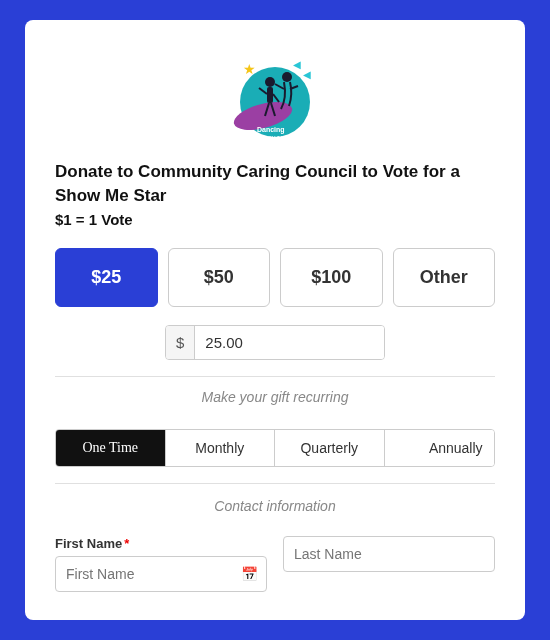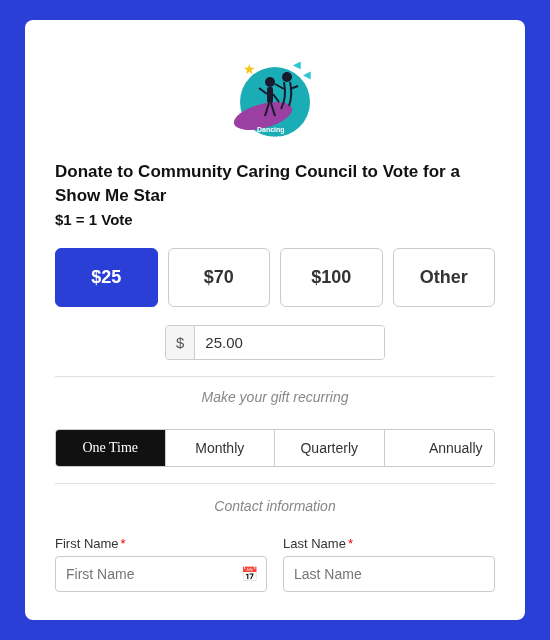--- a/index.html
+++ b/index.html
@@ -169,21 +169,21 @@
 
     .field-group {
       display: flex;
       flex-direction: column;
       gap: 5px;
     }
 
     .field-label {
       font-size: 13px;
       color: #333;
-      font-weight: 400;
+      font-weight: 700;
     }
 
     .field-label .required {
       color: #e00;
       margin-left: 2px;
     }
 
     .field-input {
       border: 1.5px solid #ccc;
       border-radius: 4px;
@@ -244,21 +244,21 @@
     </svg>
   </div>
 
   <div class="title-area">
     <div class="title-text">Donate to Community Caring Council to Vote for a Show Me Star</div>
     <div class="subtitle-text">$1 = 1 Vote</div>
   </div>
 
   <div class="amount-grid">
     <button class="amount-btn selected">$25</button>
-    <button class="amount-btn">$70</button>
+    <button class="amount-btn">$50</button>
     <button class="amount-btn">$100</button>
     <button class="amount-btn">Other</button>
   </div>
 
   <div class="amount-input-row">
     <span class="amount-prefix">$</span>
     <input class="amount-input" type="text" value="25.00" style="">
   </div>
 
   <hr class="divider">
@@ -280,20 +280,17 @@
     <div class="field-group">
       <label class="field-label">
         <span>First Name</span><span class="required">*</span>
       </label>
       <div class="field-input-wrapper">
         <input class="field-input" type="text" placeholder="First Name" style="">
         <span class="cal-icon">📅</span>
       </div>
     </div>
     <div class="field-group">
-      <label class="field-label">
-        <span>Last Name</span><span class="required">*</span>
-      </label>
       <input class="field-input" type="text" placeholder="Last Name" style="">
     </div>
   </div>
 
 </div>
 
 </body></html>

